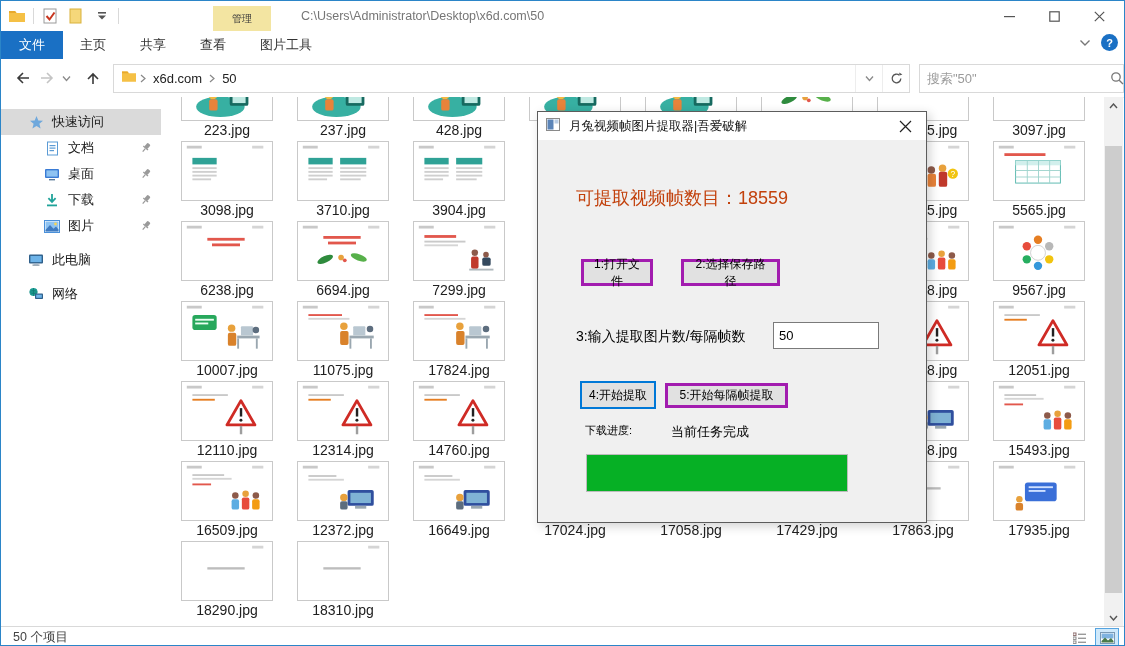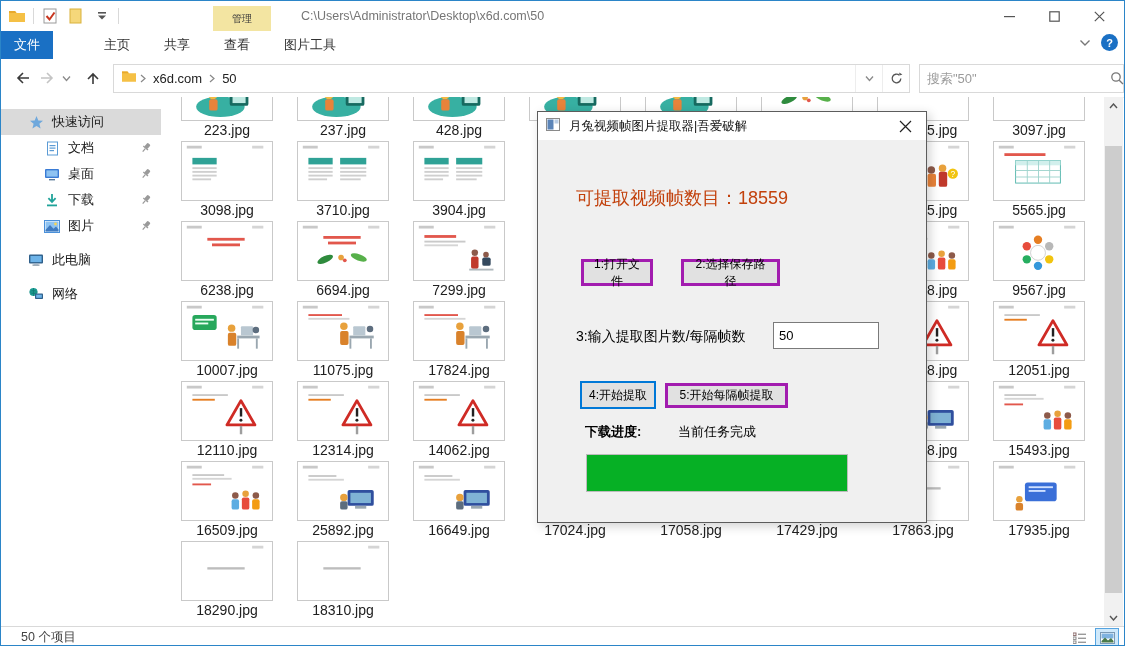--- a/index.html
+++ b/index.html
@@ -13,21 +13,21 @@
   .qat{position:absolute;left:6px;top:3px;display:flex;align-items:center;gap:6px;height:24px;}
   .qat .sep{width:1px;height:16px;background:#d9d9d9;}
   .qicon{width:20px;height:20px;display:flex;align-items:center;justify-content:center;}
   .manage-tab{position:absolute;left:212px;top:5px;width:58px;height:25px;background:#f3e5a2;
     display:flex;align-items:center;justify-content:center;font-size:10px;color:#3a3a3a;}
   .win-title{position:absolute;left:300px;top:8px;font-size:12.5px;color:#767676;white-space:nowrap;}
   .win-controls{position:absolute;right:2px;top:0;display:flex;height:30px;}
   .wbtn{width:45px;height:30px;display:flex;align-items:center;justify-content:center;}
   
   #tabsrow{position:absolute;left:0;top:30px;width:100%;height:28px;background:#fff;display:flex;}
-  .file-tab{width:52px;height:28px;background:#1a70c4;color:#fff;display:flex;align-items:center;justify-content:center;font-size:13px;}
+  .file-tab{width:62px;height:28px;background:#1a70c4;color:#fff;display:flex;align-items:center;justify-content:center;font-size:13px;}
   .rtab{height:28px;padding:0 17px;display:flex;align-items:center;justify-content:center;font-size:13px;color:#333;}
   .ribbon-right{position:absolute;right:6px;top:32px;display:flex;align-items:center;gap:10px;}
   .help-circle{width:17px;height:17px;border-radius:50%;background:#1a70c4;display:flex;align-items:center;justify-content:center;}
   
   #addressrow{position:absolute;left:0;top:58px;width:100%;height:38px;background:#fff;border-bottom:1px solid #ececec;display:flex;align-items:center;}
   .navbtn{display:flex;align-items:center;justify-content:center;}
   #nav-back{margin-left:10px;width:24px;}
   #nav-fwd{width:24px;}
   #nav-chevron{width:14px;}
   #nav-up{margin-left:8px;width:24px;}
@@ -58,39 +58,39 @@
   .fname{position:absolute;top:61px;left:0;right:0;height:18px;text-align:center;font-size:14px;color:#202020;white-space:nowrap;}
   .cell.peek .fname{text-align:left;padding-left:62px;}
   
   #scrollbar{position:absolute;left:1103px;top:96px;width:19px;height:529px;background:#f1f1f1;}
   .sb-arrow{position:absolute;left:0;width:19px;height:17px;display:flex;align-items:center;justify-content:center;}
   #sb-up{top:0;}
   #sb-down{bottom:0;}
   #sb-thumb{position:absolute;left:1px;right:1px;top:49px;height:447px;background:#cdcdcd;}
   
   #statusbar{position:absolute;left:0;top:625px;width:100%;height:20px;background:#fff;border-top:1px solid #d9d9d9;display:flex;align-items:center;font-size:12.5px;color:#444;}
-  #status-count{padding-left:20px;}
+  #status-count{padding-left:12px;}
   .view-btns{position:absolute;right:5px;top:1px;display:flex;gap:3px;}
   .vbtn{width:22px;height:17px;display:flex;align-items:center;justify-content:center;border:1px solid transparent;}
   .vbtn.sel{background:#cfe9fb;border:1px solid #56a4e0;}
   
   #dialog{position:absolute;left:536px;top:110px;width:390px;height:412px;background:#f0f0f0;border:1px solid #5c5c5c;z-index:40;box-shadow:3px 3px 10px rgba(0,0,0,.18);box-sizing:border-box;}
   .dlg-titlebar{position:absolute;left:0;top:0;right:0;height:28px;background:#ffffff;display:flex;align-items:center;padding-left:8px;gap:9px;}
   .dlg-title{font-size:12.5px;color:#111;white-space:nowrap;}
   .dlg-close{position:absolute;right:6px;top:4px;width:30px;height:20px;display:flex;align-items:center;justify-content:center;}
   .dlg-heading{position:absolute;left:38px;top:74px;font-size:18px;color:#c2410c;}
   .dlg-btn{position:absolute;background:#e1e1e1;border:3px solid #a21caf;font-size:12px;color:#000;display:flex;align-items:center;justify-content:center;font-family:inherit;box-sizing:border-box;}
   #btn-open{left:43px;top:147px;width:72px;height:27px;}
   #btn-save{left:143px;top:147px;width:99px;height:27px;}
   #btn-start{left:42px;top:269px;width:76px;height:28px;border:2px solid #0078d7;}
   #btn-interval{left:127px;top:271px;width:123px;height:25px;}
   .dlg-lbl3{position:absolute;left:38px;top:216px;font-size:14px;color:#000;}
   #frame-input{position:absolute;left:235px;top:210px;width:106px;height:27px;border:1px solid #7a7a7a;font-size:13px;padding:0 5px;box-sizing:border-box;font-family:inherit;outline:none;background:#fff;color:#000;}
-  .dlg-plabel{position:absolute;left:47px;top:311px;font-size:13px;color:#000;font-weight:bold;}
-  .dlg-pstatus{position:absolute;left:140px;top:311px;font-size:13px;color:#000;}
+  .dlg-plabel{position:absolute;left:47px;top:311px;font-size:11px;color:#000;}
+  .dlg-pstatus{position:absolute;left:133px;top:311px;font-size:13px;color:#000;}
   .progress-track{position:absolute;left:48px;top:342px;width:262px;height:38px;border:1px solid #bcbcbc;background:#e6e6e6;box-sizing:border-box;}
   .progress-fill{height:100%;}
 </style>
 </head>
 <body>
 
 <div id="titlebar">
   <div class="qat">
     <span class="qicon">
       <svg width="18" height="14" viewBox="0 0 18 14">
@@ -134,21 +134,21 @@
     <div class="wbtn">
       <svg width="11" height="11" viewBox="0 0 11 11">
           <path d="M0.8 0.8 L10.2 10.2 M10.2 0.8 L0.8 10.2" stroke="#555" stroke-width="1.2"></path>
         </svg>
     </div>
   </div>
 </div>
 
 <div id="tabsrow">
   <div class="file-tab">文件</div>
-  <div id="tabs" style="display:flex;padding-left:34px;">
+  <div id="tabs" style="display:flex;">
       <div class="rtab">主页</div>
       <div class="rtab">共享</div>
       <div class="rtab">查看</div>
       <div class="rtab">图片工具</div>
     </div>
 </div>
 <div class="ribbon-right">
   <span>
     <svg width="12" height="8" viewBox="0 0 12 8">
         <path d="M1.5 1.5 L6 6 L10.5 1.5" stroke="#777" stroke-width="1.4" fill="none"></path>
@@ -722,21 +722,21 @@
             <rect x="4" y="4" width="16" height="3" fill="#c9c9c9"></rect>
             <rect x="74" y="4" width="12" height="3" fill="#d5d5d5"></rect>
             <rect x="10" y="13" width="38" height="2" fill="#c9c9c9"></rect>
             <rect x="10" y="18" width="24" height="2" fill="#e67e22"></rect>
             <polygon points="62,20 77,46 47,46" fill="#fff" stroke="#cf2b25" stroke-width="3" stroke-linejoin="round"></polygon>
             <rect x="60.8" y="28" width="2.6" height="9" fill="#222"></rect>
             <circle cx="62" cy="41" r="1.6" fill="#222"></circle>
             <rect x="60.8" y="47" width="2.6" height="9" fill="#9e9e9e"></rect>
           </svg>
         </div>
-        <div class="fname">14062.jpg</div>
+        <div class="fname">14760.jpg</div>
       </div>
       <div class="cell"></div>
       <div class="cell"></div>
       <div class="cell"></div>
       <div class="cell peek">
         <div class="thumb">
           <svg viewBox="0 0 92 60" width="88" height="56">
             <rect x="4" y="4" width="16" height="3" fill="#c9c9c9"></rect>
             <rect x="74" y="4" width="12" height="3" fill="#d5d5d5"></rect>
             <rect x="10" y="14" width="30" height="2" fill="#c9c9c9"></rect>
@@ -793,21 +793,21 @@
             <rect x="74" y="4" width="12" height="3" fill="#d5d5d5"></rect>
             <rect x="10" y="14" width="30" height="2" fill="#c9c9c9"></rect>
             <rect x="10" y="18" width="38" height="2" fill="#d5d5d5"></rect>
             <rect x="52" y="30" width="28" height="17" rx="2" fill="#2f4f9e"></rect>
             <rect x="55" y="33" width="22" height="11" fill="#7fb3d5"></rect>
             <rect x="60" y="47" width="12" height="3" fill="#9aa7b0"></rect>
             <circle cx="48" cy="38" r="4" fill="#e8a13c"></circle>
             <rect x="44" y="42" width="8" height="9" rx="2" fill="#5d6d7e"></rect>
           </svg>
         </div>
-        <div class="fname">25892.jpg</div>
+        <div class="fname">12372.jpg</div>
       </div>
       <div class="cell">
         <div class="thumb">
           <svg viewBox="0 0 92 60" width="88" height="56">
             <rect x="4" y="4" width="16" height="3" fill="#c9c9c9"></rect>
             <rect x="74" y="4" width="12" height="3" fill="#d5d5d5"></rect>
             <rect x="10" y="14" width="30" height="2" fill="#c9c9c9"></rect>
             <rect x="10" y="18" width="38" height="2" fill="#d5d5d5"></rect>
             <rect x="52" y="30" width="28" height="17" rx="2" fill="#2f4f9e"></rect>
             <rect x="55" y="33" width="22" height="11" fill="#7fb3d5"></rect>

